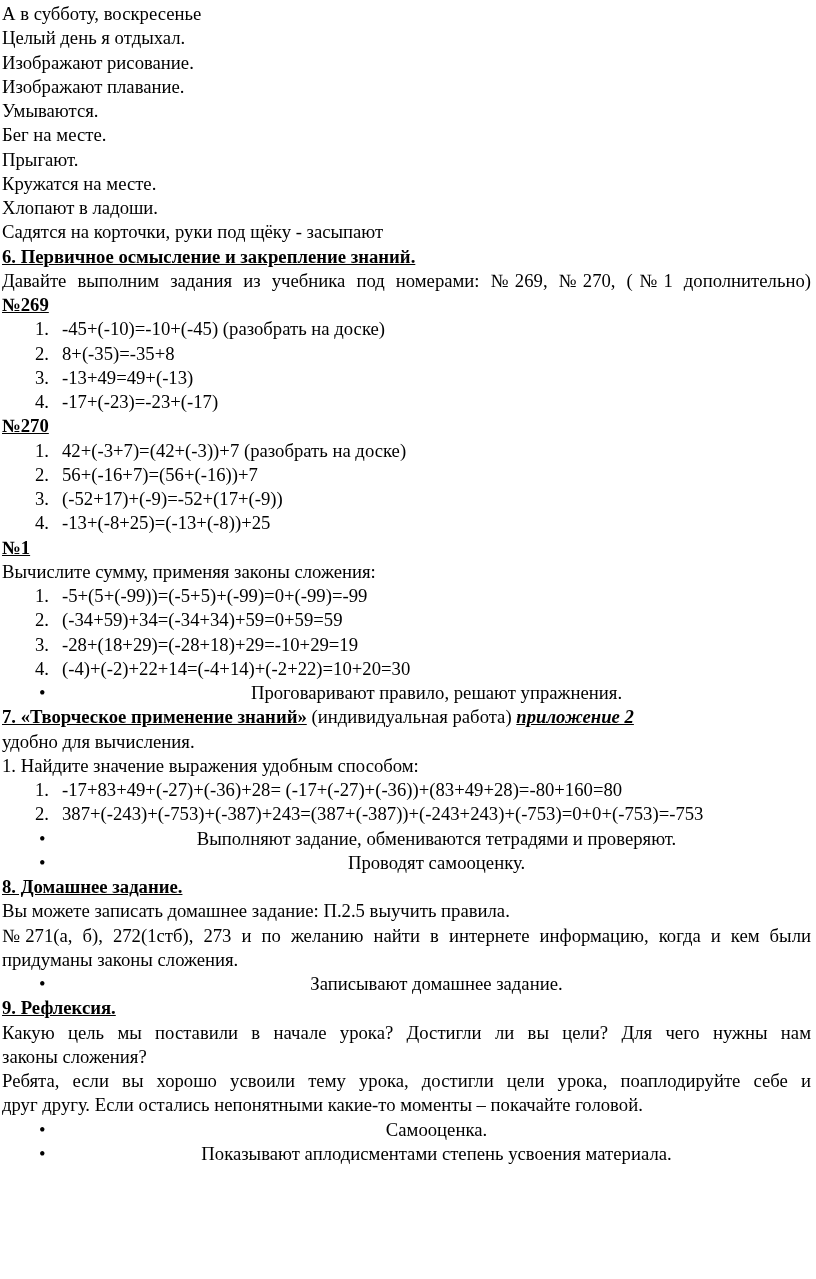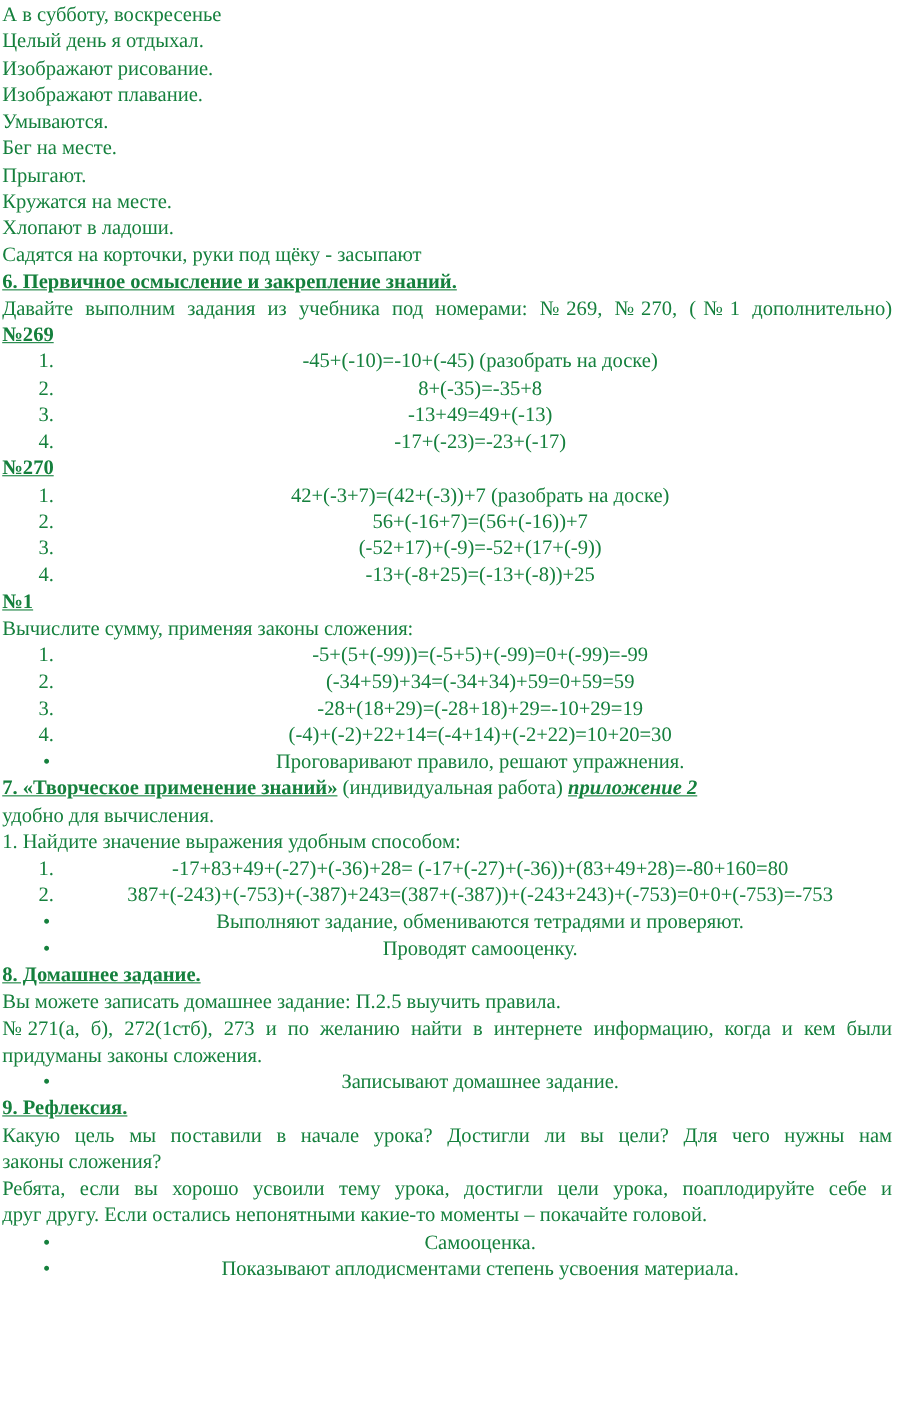--- a/index.html
+++ b/index.html
@@ -13,42 +13,42 @@
     overflow: hidden;
   }
   .page {
     box-sizing: border-box;
     width: 816px;
     height: 1279px;
     padding: 2px 5px 0 2px;
     font-family: "Liberation Serif", "DejaVu Serif", serif;
     font-size: 18.7px;
     line-height: 24.25px;
-    color: #15803d;
+    color: #000000;
     text-align: left;
   }
   .line { text-align: left; }
   .bold { font-weight: 700; text-decoration: underline; }
   .italic { font-style: italic; }
   
   .stretch {
     text-align: justify;
     text-align-last: justify;
   }
   ol.num-list {
     list-style: none;
     margin: 0;
     padding: 0;
     counter-reset: n;
   }
   ol.num-list li {
     position: relative;
     padding-left: 60px;
     counter-increment: n;
-    text-align: center;
+    text-align: left;
   }
   ol.num-list li::before {
     content: counter(n) ".";
     position: absolute;
     left: 33px;
   }
   .bullet-item {
     position: relative;
     padding-left: 60px;
     text-align: center;

